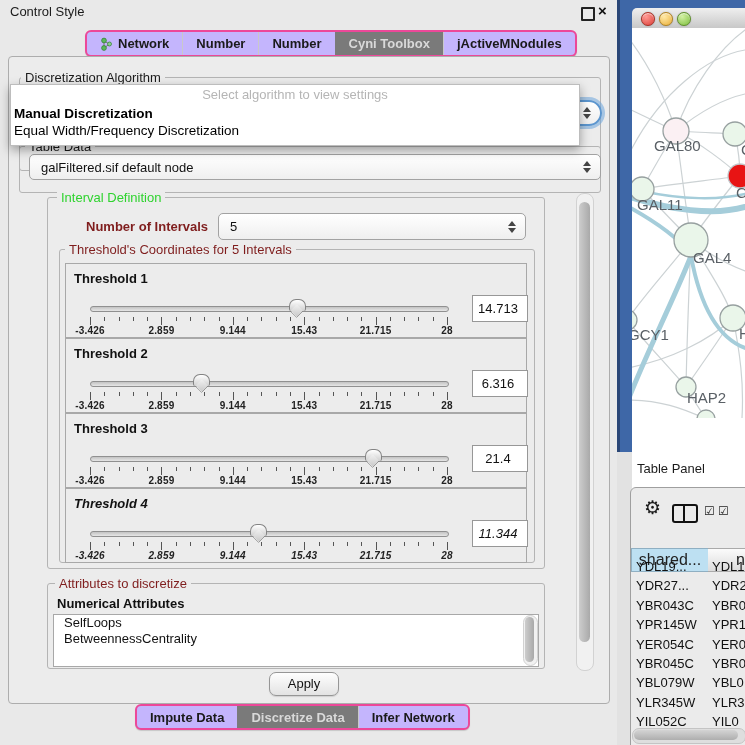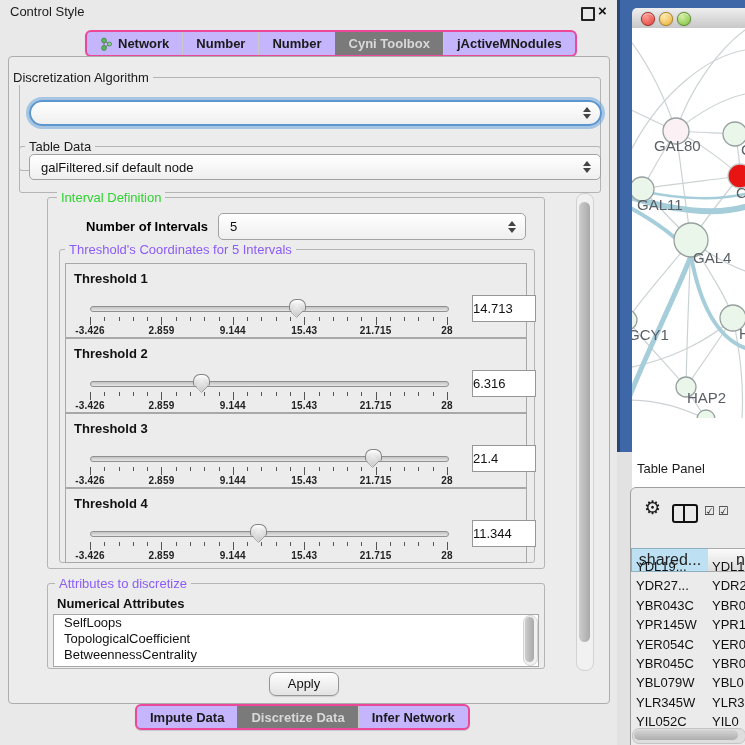--- a/index.html
+++ b/index.html
@@ -17,21 +17,21 @@
   .seg{display:flex;align-items:center;justify-content:center;gap:5px;padding:0 13px;font-size:13px;font-weight:bold;color:#1a1a1a;white-space:nowrap;border-left:1px solid #c9c9c9;cursor:pointer}
   .seg:first-child{border-left:none}
   .seg.sel{background:#7a7a7a;color:#d9d9d9;border-left-color:#7a7a7a}
   #top-tabs{left:85px;top:30px;height:23px}
   #bottom-tabs{left:135px;top:704px;height:22px}
   
   #main{position:absolute;left:8px;top:56px;width:600px;height:646px;background:#ececec;border:1px solid #adadad;border-radius:4px}
   .group{position:absolute;border:1px solid #b4b4b4;border-radius:3px}
   .grouplab{position:absolute;background:#ececec;padding:0 4px;font-size:13px;color:#1b1b1b;white-space:nowrap}
   .grouplab.green{color:#2fd32f}
-  .grouplab.blue{color:#8b5cf6}
+  .grouplab.blue{color:#7f1d1d}
   
   .combo{position:absolute;background:linear-gradient(#ffffff,#efefef);border:1px solid #a2a2a2;border-radius:5px;font-size:13px;color:#111;display:flex;align-items:center;padding-left:11px;cursor:pointer}
   .combo .spin{position:absolute;right:9px;top:0;bottom:0;display:flex;flex-direction:column;justify-content:center;gap:2px}
   .combo .spin i{width:0;height:0;border-left:4px solid transparent;border-right:4px solid transparent;display:block}
   .combo .spin i.up{border-bottom:5px solid #444}
   .combo .spin i.dn{border-top:5px solid #444}
   .combo.focusring{border:2px solid #5c96cf;border-radius:13px;box-shadow:0 0 0 3px rgba(110,165,220,.55)}
   
   #algo-popup{position:absolute;left:10px;top:84px;width:568px;height:60px;background:#fff;border:1px solid #bdbdbd;box-shadow:0 4px 10px rgba(0,0,0,.35);z-index:30}
   #algo-popup .ph{height:20px;line-height:20px;text-align:center;color:#b5b5b5;font-size:13px}
@@ -43,21 +43,21 @@
   
   .thr{position:absolute;left:0;width:460px;height:73px;border:1px solid #a8a8a8;background:#ececec}
   .thr-label{position:absolute;left:8px;top:7px;font-size:13px;font-weight:bold;color:#111}
   .track{position:absolute;left:24px;top:42px;width:357px;height:4px;background:linear-gradient(#c3c3c3,#e6e6e6);border:1px solid #909090;border-radius:3px}
   .thumb{position:absolute;top:35px;width:15px;height:11px;background:linear-gradient(#ffffff,#cfcfcf);border:1px solid #838383;border-bottom:none;border-radius:7px 7px 2px 2px;z-index:3}
   .thumb:after{content:"";position:absolute;left:2.4px;top:6.2px;width:8.5px;height:8.5px;background:linear-gradient(135deg,#f2f2f2,#c8c8c8);border:1px solid #838383;border-top:none;border-left:none;transform:rotate(45deg);border-radius:1px}
   .tick{position:absolute;width:1px;background:#555}
   .tick.minor{top:53px;height:4px}
   .tick.major{top:53px;height:8px}
   .scale-lab{position:absolute;top:61px;transform:translateX(-50%);font-size:10px;color:#222;font-weight:bold;letter-spacing:.2px}
-  .valbox{position:absolute;left:406px;top:31px;width:50px;height:25px;background:#fff;border:1px solid #979797;font-size:13px;color:#111;text-align:left;line-height:25px;padding-right:12px}
+  .valbox{position:absolute;left:406px;top:31px;width:50px;height:25px;background:#fff;border:1px solid #979797;font-size:13px;color:#111;text-align:center;line-height:25px;padding-right:4px}
   
   #attr-list{position:absolute;left:52px;top:613px;width:484px;height:51px;background:#fff;border:1px solid #a8a8a8;overflow:hidden}
   #attr-list .item{font-size:13px;color:#111;height:16px;line-height:16px;padding-left:10px;cursor:pointer}
   
   #apply-btn{position:absolute;left:268px;top:671px;width:68px;height:22px;background:linear-gradient(#fefefe,#e3e3e3);border:1px solid #969696;border-radius:7px;font-size:13px;color:#111;text-align:center;line-height:22px;cursor:pointer;box-shadow:0 1px 1px rgba(0,0,0,.12)}
   
   #right{position:absolute;left:617px;top:0;width:128px;height:745px;background:#e2e2e2}
   #blue-frame{position:absolute;left:0;top:0;width:128px;height:452px;background:#3e67a7;border-left:3px solid #2a4676}
   #mac-titlebar{position:absolute;left:15px;top:8px;width:113px;height:20px;background:linear-gradient(#efefef,#c8c8c8);border-bottom:1px solid #8e8e8e;border-radius:5px 0 0 0}
   .tl{position:absolute;top:4px;width:12px;height:12px;border-radius:50%;cursor:pointer;box-shadow:inset 0 1px 1px rgba(255,255,255,.7),0 0 1px rgba(0,0,0,.5)}
@@ -116,21 +116,21 @@
         <span>Cyni Toolbox</span>
       </div>
       <div class="seg">
         <span>jActiveMNodules</span>
       </div>
     </div>
 
   <div id="main">
 
     <div class="group" style="left:10px;top:20px;width:580px;height:92px"></div>
-    <div class="grouplab" style="left:0;top:13px">Discretization Algorithm</div>
+    <div class="grouplab" style="left:12px;top:13px">Discretization Algorithm</div>
     <div class="combo focusring" style="left:20px;top:43px;width:558px;height:22px">
       <span class="spin">
           <i class="up"></i>
           <i class="dn"></i>
         </span>
     </div>
 
     <div class="group" style="left:10px;top:89px;width:580px;height:45px"></div>
     <div class="grouplab" style="left:16px;top:82px">Table Data</div>
     <div class="combo" style="left:20px;top:97px;width:559px;height:24px">
@@ -141,21 +141,21 @@
         </span>
     </div>
 
     <div class="vsb-track" style="left:567px;top:136px;width:16px;height:476px">
       <div class="vsb-thumb" style="left:2px;top:8px;width:11px;height:440px"></div>
     </div>
 
     <div class="group" style="left:38px;top:140px;width:496px;height:370px"></div>
     <div class="grouplab green" style="left:48px;top:133px">Interval Definition</div>
 
-    <div style="position:absolute;left:77px;top:162px;font-size:13px;font-weight:bold;color:#000000">Number of Intervals</div>
+    <div style="position:absolute;left:77px;top:162px;font-size:13px;font-weight:bold;color:#7f1d1d">Number of Intervals</div>
     <div class="combo" style="left:209px;top:156px;width:295px;height:25px">
       <span>5</span>
       <span class="spin">
           <i class="up"></i>
           <i class="dn"></i>
         </span>
     </div>
 
     <div class="group" style="left:50px;top:192px;width:474px;height:312px"></div>
     <div class="grouplab blue" style="left:56px;top:185px">Threshold's Coordinates for 5 Intervals</div>
@@ -268,21 +268,21 @@
           <div class="tick minor" style="left: 366.7px;"></div>
           <div class="tick major" style="left: 381px;"></div>
           <div class="scale-lab" style="left: 24px;">-3.426</div>
           <div class="scale-lab" style="left: 95.4px;">2.859</div>
           <div class="scale-lab" style="left: 166.8px;">9.144</div>
           <div class="scale-lab" style="left: 238.2px;">15.43</div>
           <div class="scale-lab" style="left: 309.6px;">21.715</div>
           <div class="scale-lab" style="left: 381px;">28</div>
           <div class="valbox">21.4</div>
         </div>
-        <div class="thr" style="top: 225px;">
+        <div class="thr" style="top: 225px; font-style: italic;">
           <div class="thr-label">Threshold 4</div>
           <div class="track"></div>
           <div class="thumb" style="left: 184.3px;"></div>
           <div class="tick major" style="left: 24px;"></div>
           <div class="tick minor" style="left: 38.3px;"></div>
           <div class="tick minor" style="left: 52.6px;"></div>
           <div class="tick minor" style="left: 66.8px;"></div>
           <div class="tick minor" style="left: 81.1px;"></div>
           <div class="tick major" style="left: 95.4px;"></div>
           <div class="tick minor" style="left: 109.7px;"></div>
@@ -313,30 +313,34 @@
           <div class="scale-lab" style="left: 381px;">28</div>
           <div class="valbox">11.344</div>
         </div>
       </div>
 
     <div class="group" style="left:38px;top:526px;width:496px;height:84px"></div>
     <div class="grouplab blue" style="left:46px;top:519px">Attributes to discretize</div>
     <div style="position:absolute;left:48px;top:539px;font-size:13px;font-weight:bold;color:#111">Numerical Attributes</div>
     <div id="attr-list" style="left:44px;top:557px">
         <div class="item">SelfLoops</div>
-        <div class="item">TopologicalCoefficient</div>
         <div class="item">BetweennessCentrality</div>
       </div>
     <div class="vsb-track" style="left:514px;top:558px;width:13px;height:49px">
       <div class="vsb-thumb" style="left:1px;top:1px;width:9px;height:45px"></div>
     </div>
 
     <div id="apply-btn" style="left:260px;top:615px">Apply</div>
   </div>
 
+  <div id="algo-popup">
+    <div class="ph">Select algorithm to view settings</div>
+  <div class="opt bold">Manual Discretization</div>
+      <div class="opt">Equal Width/Frequency Discretization</div>
+    </div>
 
   <div id="bottom-tabs" class="segbar">
       <div class="seg">
         <span>Impute Data</span>
       </div>
       <div class="seg sel">
         <span>Discretize Data</span>
       </div>
       <div class="seg">
         <span>Infer Network</span>

